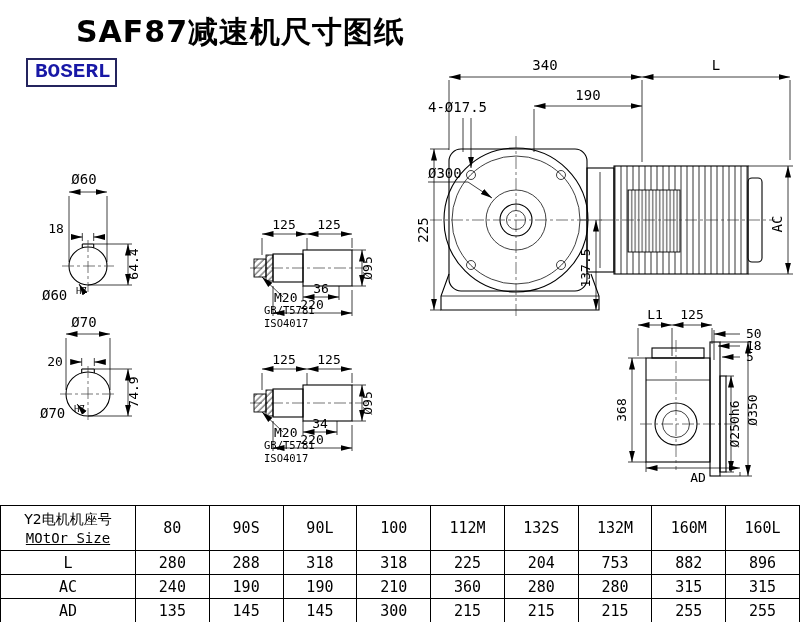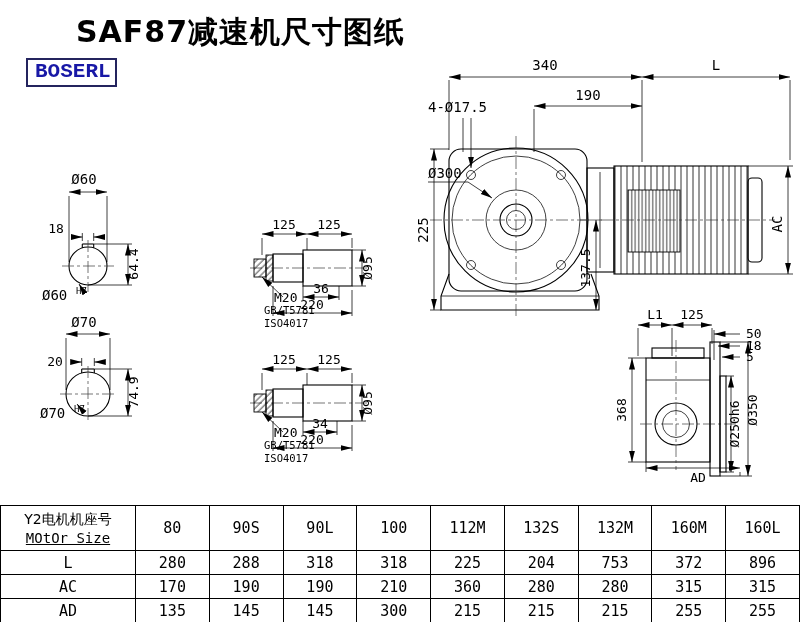--- a/index.html
+++ b/index.html
@@ -327,26 +327,26 @@
       </tr>
       <tr class="data">
         <td>L</td>
         <td>280</td>
         <td>288</td>
         <td>318</td>
         <td>318</td>
         <td>225</td>
         <td>204</td>
         <td>753</td>
-        <td>372</td>
+        <td>882</td>
         <td>896</td>
       </tr>
       <tr class="data">
         <td>AC</td>
-        <td>170</td>
+        <td>240</td>
         <td>190</td>
         <td>190</td>
         <td>210</td>
         <td>360</td>
         <td>280</td>
         <td>280</td>
         <td>315</td>
         <td>315</td>
       </tr>
       <tr class="data">

